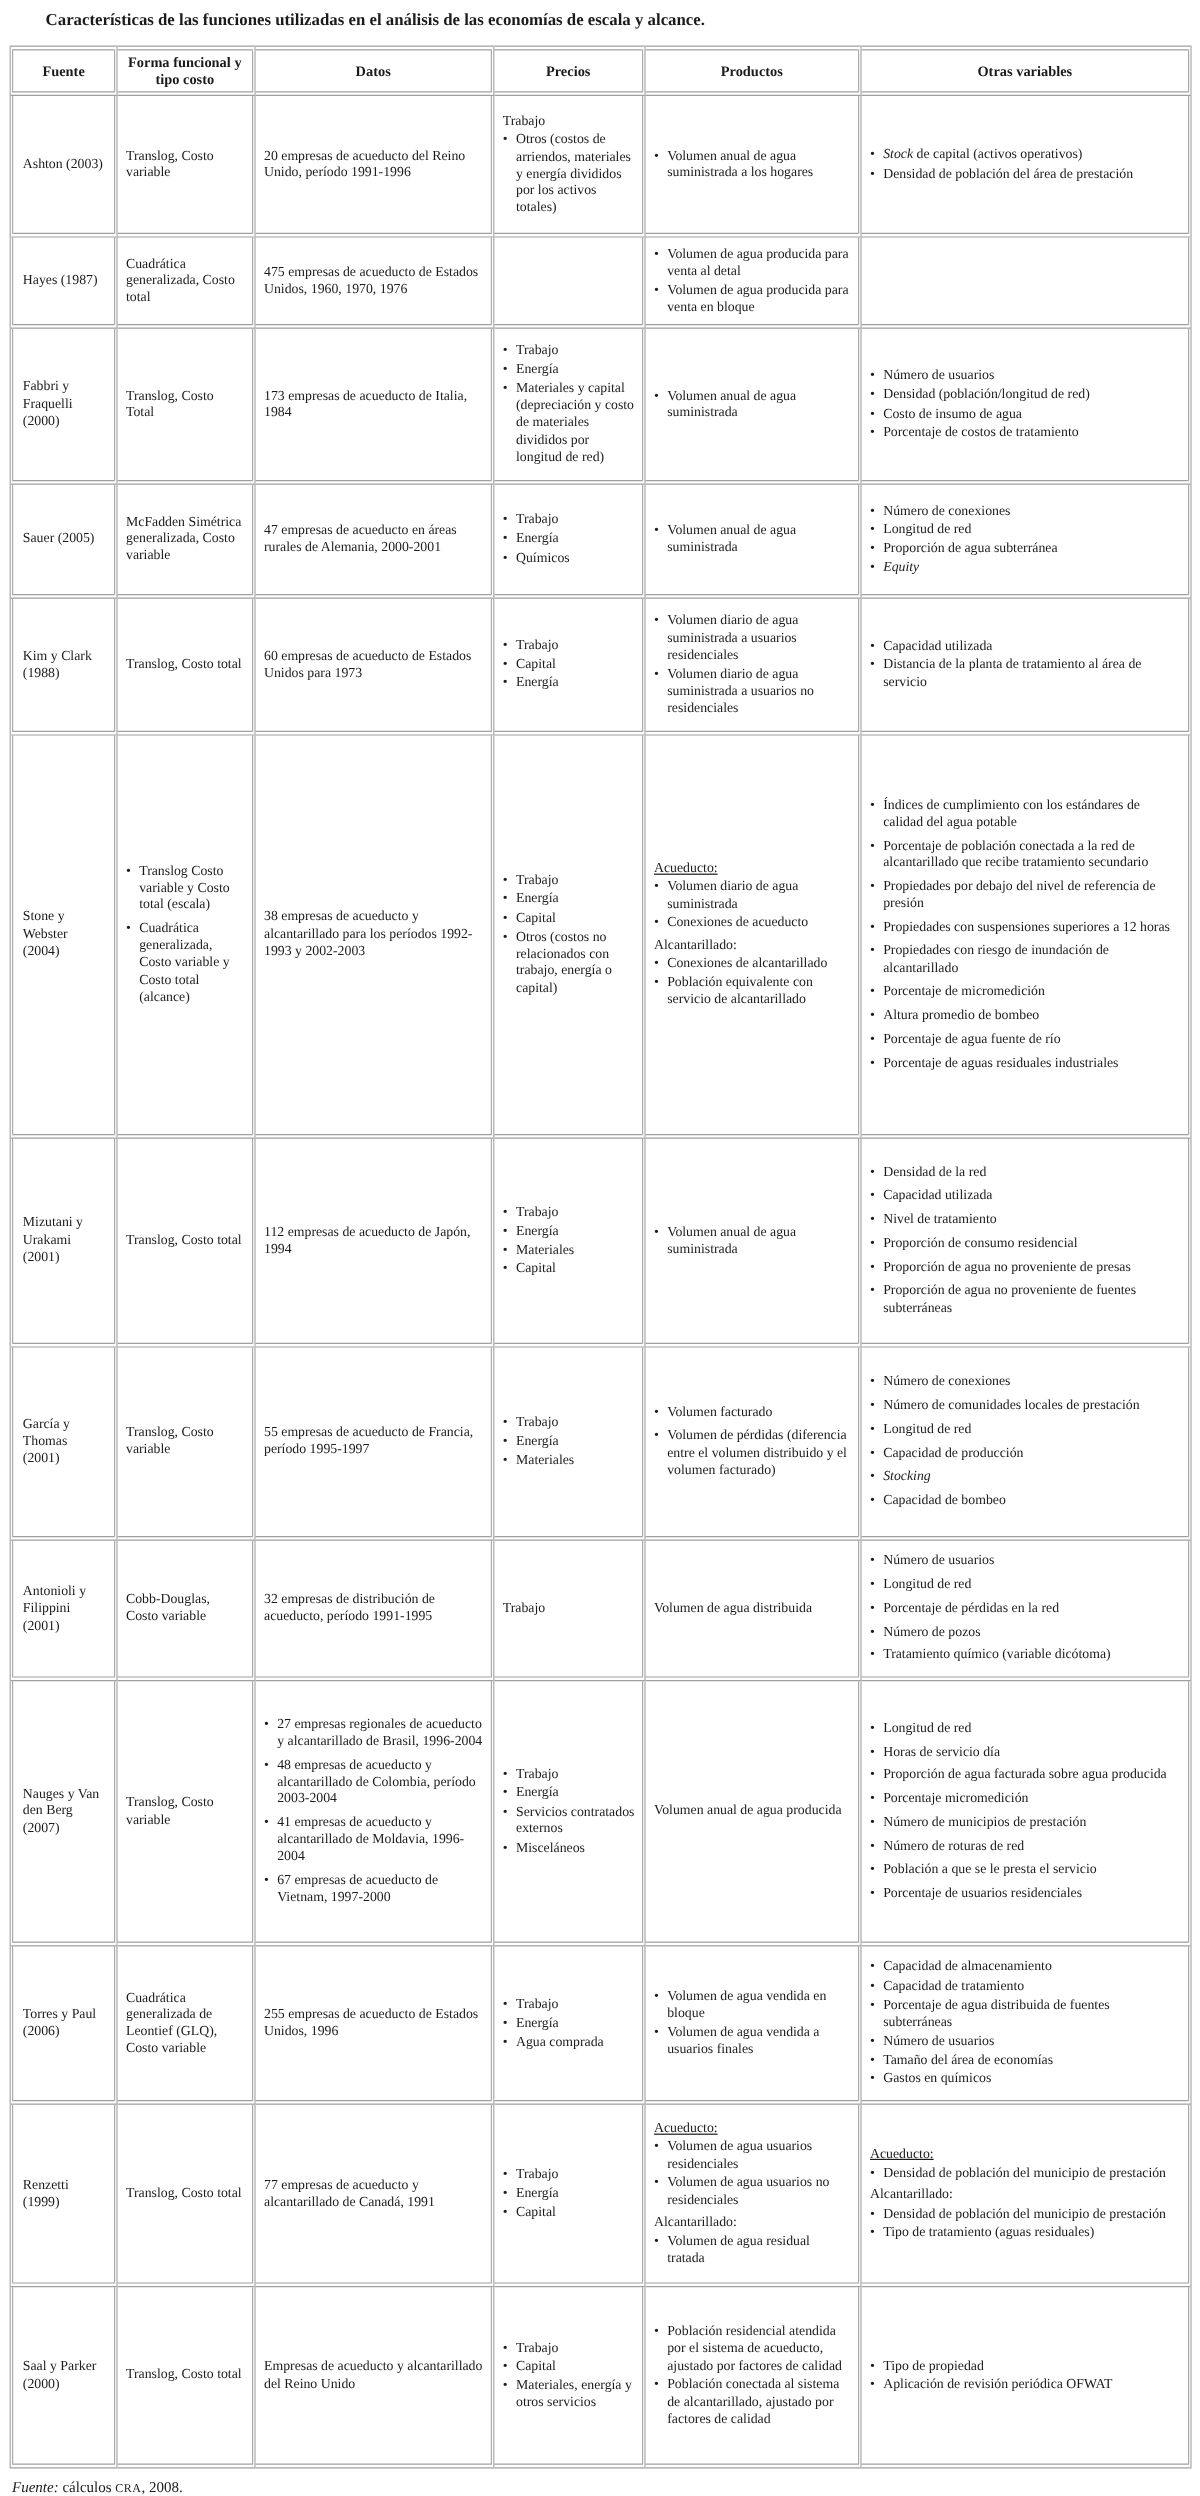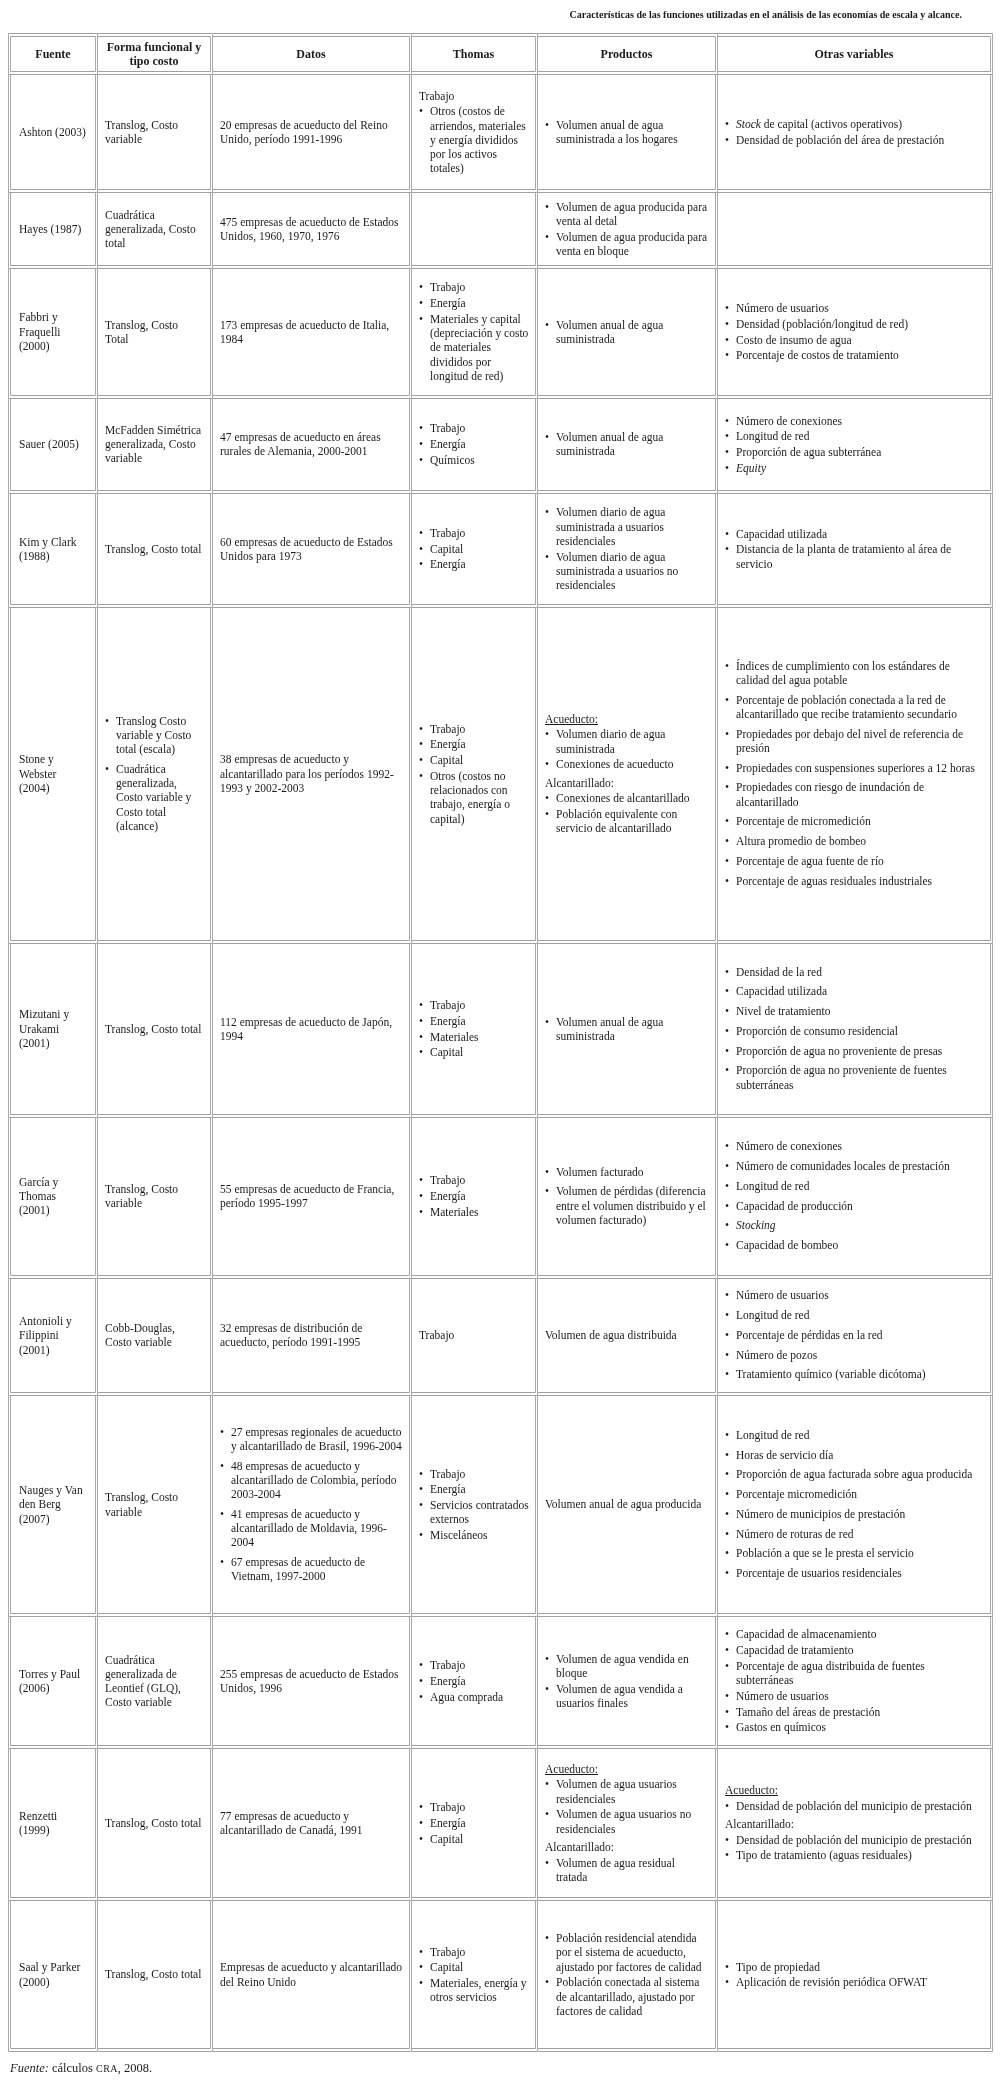--- a/index.html
+++ b/index.html
@@ -1,18 +1,18 @@
 <!DOCTYPE html>
 <html><head>
 <meta charset="utf-8">
 <style>
   html,body{margin:0;padding:0;background:#ffffff;}
   body{font-family:"Liberation Serif","DejaVu Serif",serif;color:#1b1b1b;-webkit-font-smoothing:antialiased;}
   .page{width:1000px;box-sizing:border-box;padding:5px 8px 6px 8px;}
-  .title{text-align:right;font-weight:bold;font-size:10px;line-height:1.25;padding:4px 30px 11px 30px;}
+  .title{text-align:left;font-weight:bold;font-size:14px;line-height:1.25;padding:4px 30px 11px 30px;}
   table.tbl{border-collapse:separate;border-spacing:0;table-layout:fixed;width:985px;}
   .tbl th,.tbl td{border-right:3px double #a9a9a9;border-bottom:4px double #9f9f9f;box-sizing:border-box;}
   .tbl th:first-child,.tbl td:first-child{border-left:3px double #a9a9a9;}
   .tbl thead th{border-top:4px double #9f9f9f;font-weight:bold;font-size:12px;text-align:center;vertical-align:middle;padding:3px 4px;line-height:1.2;}
   .tbl td{font-size:11.5px;line-height:1.24;vertical-align:middle;text-align:left;padding:5px 6px 5px 7px;}
   .tbl td.fuente{padding-left:8px;}
   .pp{margin:1px 0;}
   .gh{margin:4px 0 1px 0;}
   .gh:first-child{margin-top:1px;text-decoration:underline;}
   .li{display:flex;margin:1.5px 0;}
@@ -37,21 +37,21 @@
         <col style="width: 199px;">
         <col style="width: 126px;">
         <col style="width: 180px;">
         <col style="width: 275px;">
       </colgroup>
     <thead>
       <tr id="hdr">
           <th>Fuente</th>
           <th>Forma funcional y tipo costo</th>
           <th>Datos</th>
-          <th>Thomas</th>
+          <th>Precios</th>
           <th>Productos</th>
           <th>Otras variables</th>
         </tr>
     </thead>
     <tbody id="bdy">
         <tr style="height: 118px;">
           <td class="fuente">
             <div class="pp">Ashton (2003)</div>
           </td>
           <td>
@@ -632,21 +632,21 @@
             <div class="li">
               <span class="bu">•</span>
               <span class="tx">Porcentaje de agua distribuida de fuentes subterráneas</span>
             </div>
             <div class="li">
               <span class="bu">•</span>
               <span class="tx">Número de usuarios</span>
             </div>
             <div class="li">
               <span class="bu">•</span>
-              <span class="tx">Tamaño del áreas de prestación</span>
+              <span class="tx">Tamaño del área de economías</span>
             </div>
             <div class="li">
               <span class="bu">•</span>
               <span class="tx">Gastos en químicos</span>
             </div>
           </td>
         </tr>
         <tr style="height: 152px;">
           <td class="fuente">
             <div class="pp">Renzetti (1999)</div>

